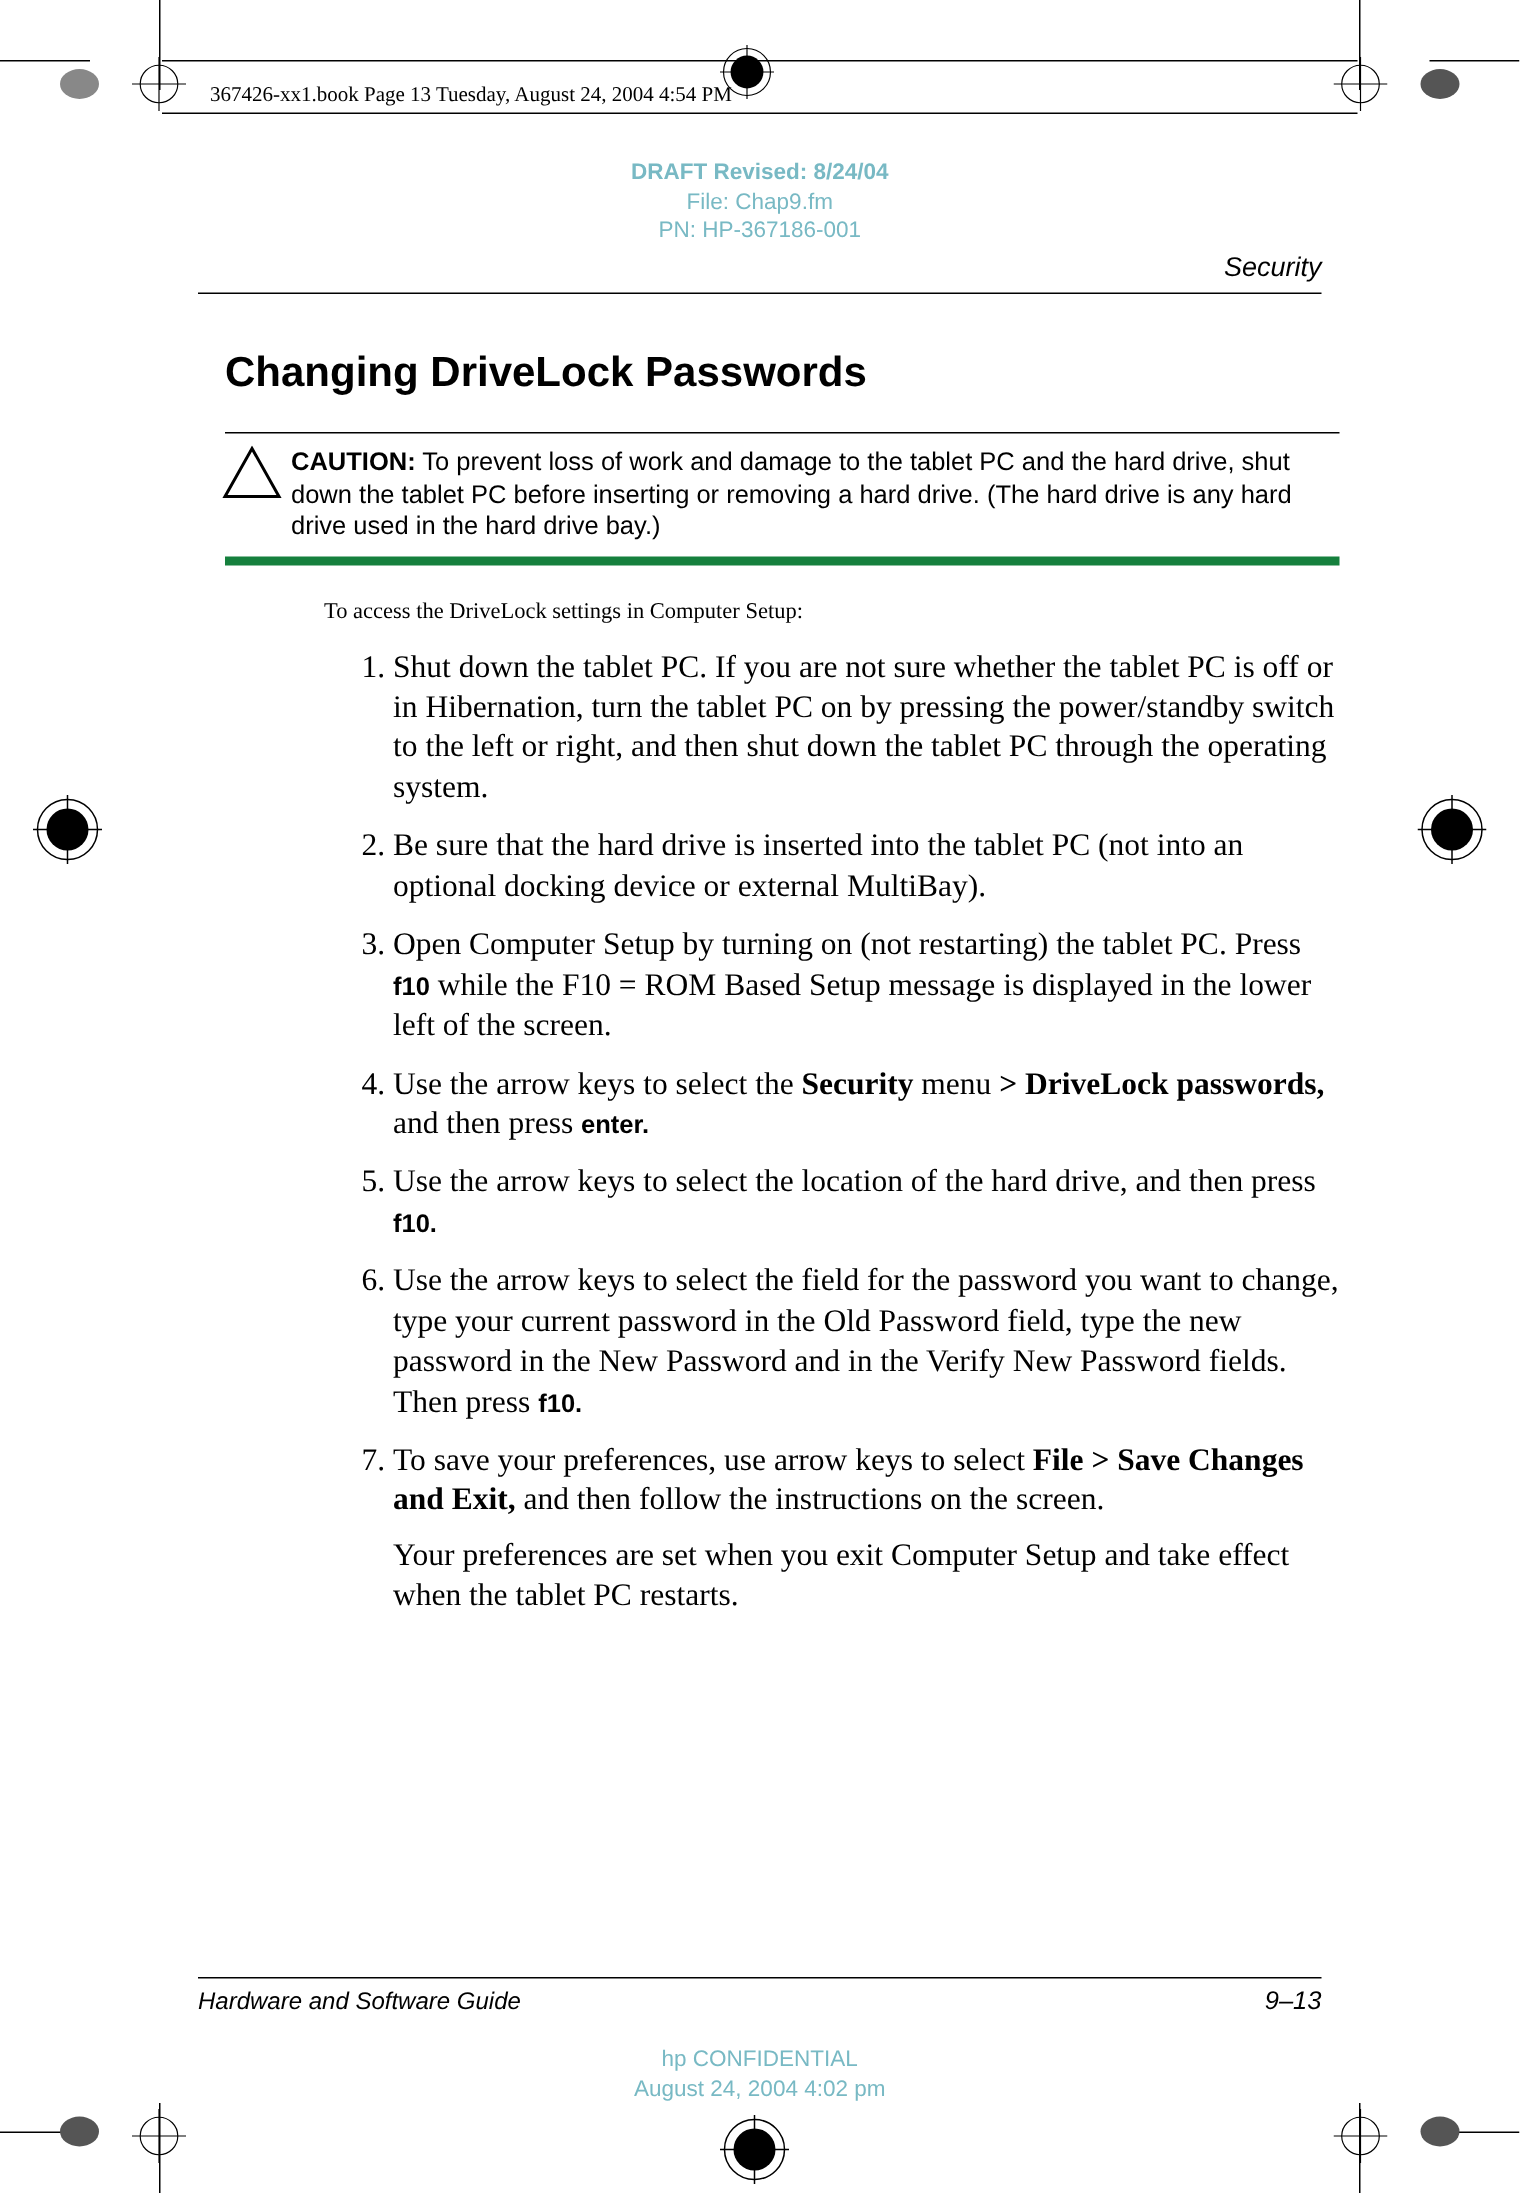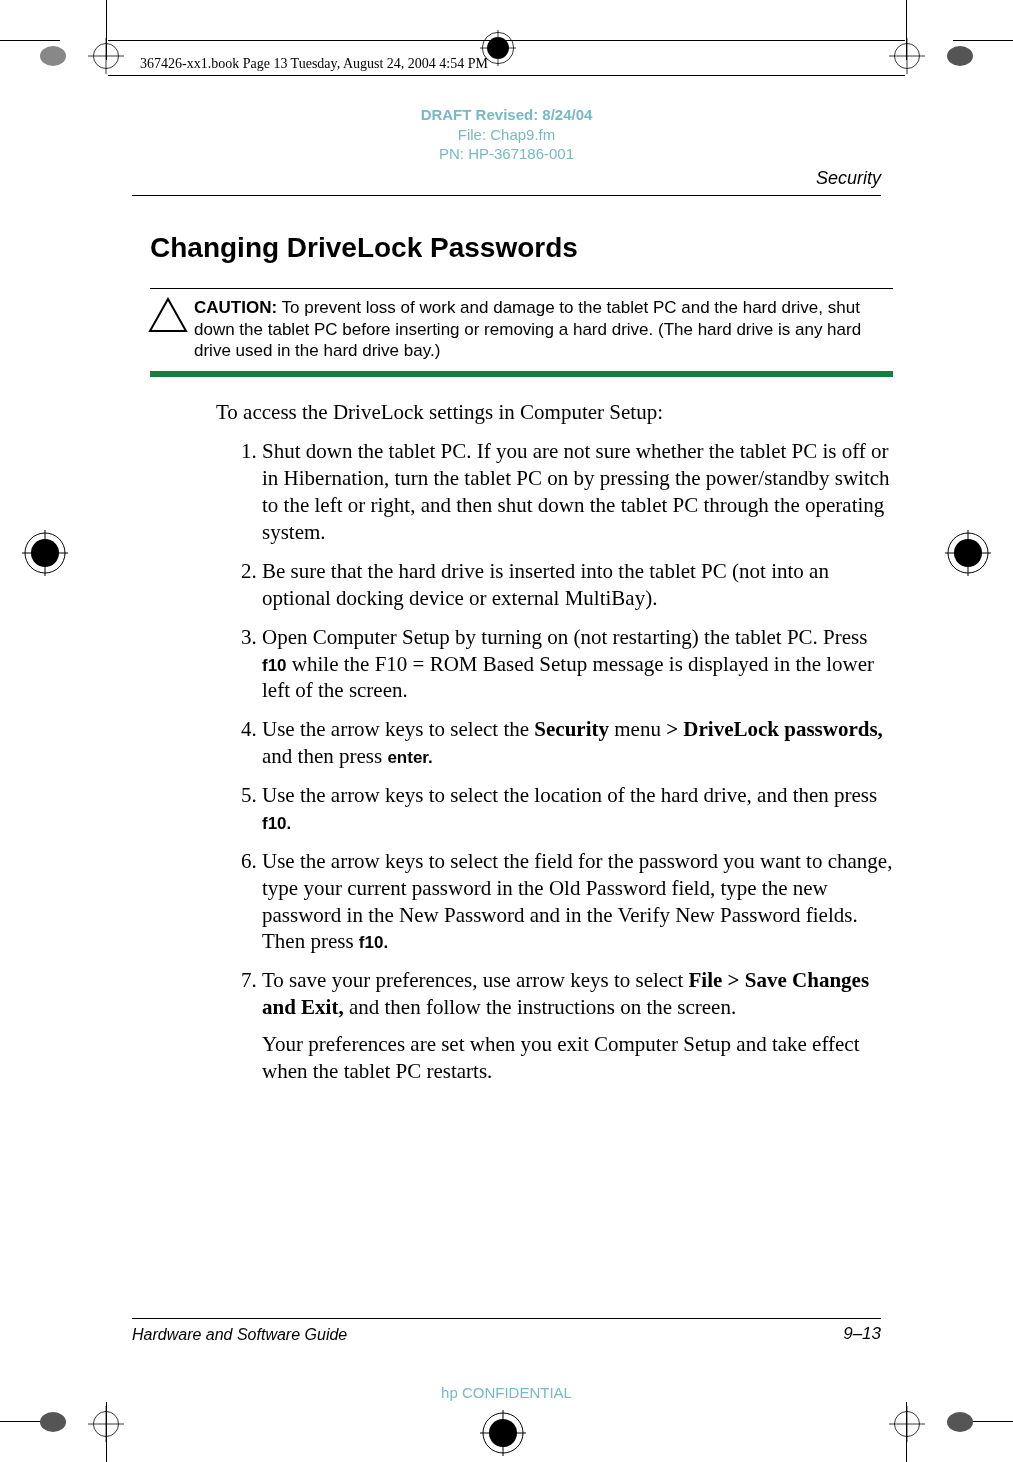--- a/index.html
+++ b/index.html
@@ -85,21 +85,21 @@
     left: -2px;
     top: 8px;
     width: 40px;
     height: 36px;
   }
   .caution-text { margin-left: 44px; }
   .caution-label { font-weight: 700; }
   .body-p {
     margin-left: 66px;
     font-family: "Times New Roman", serif;
-    font-size: 21px;
+    font-size: 15px;
     margin-bottom: 12px;
   }
   ol.steps {
     margin-left: 88px;
     padding-left: 24px;
     font-family: "Times New Roman", serif;
     font-size: 21px;
   }
   ol.steps > li {
     margin-bottom: 12px;
@@ -309,13 +309,14 @@
     </li>
   </ol>
 </div>
 
 <div class="footer-rule"></div>
 <div class="footer-left">Hardware and Software Guide</div>
 <div class="footer-right">9–13</div>
 
 <div class="conf-block">
   <div>hp CONFIDENTIAL</div>
+  <div>August 24, 2004 4:02 pm</div>
 </div>
 
 </body></html>

